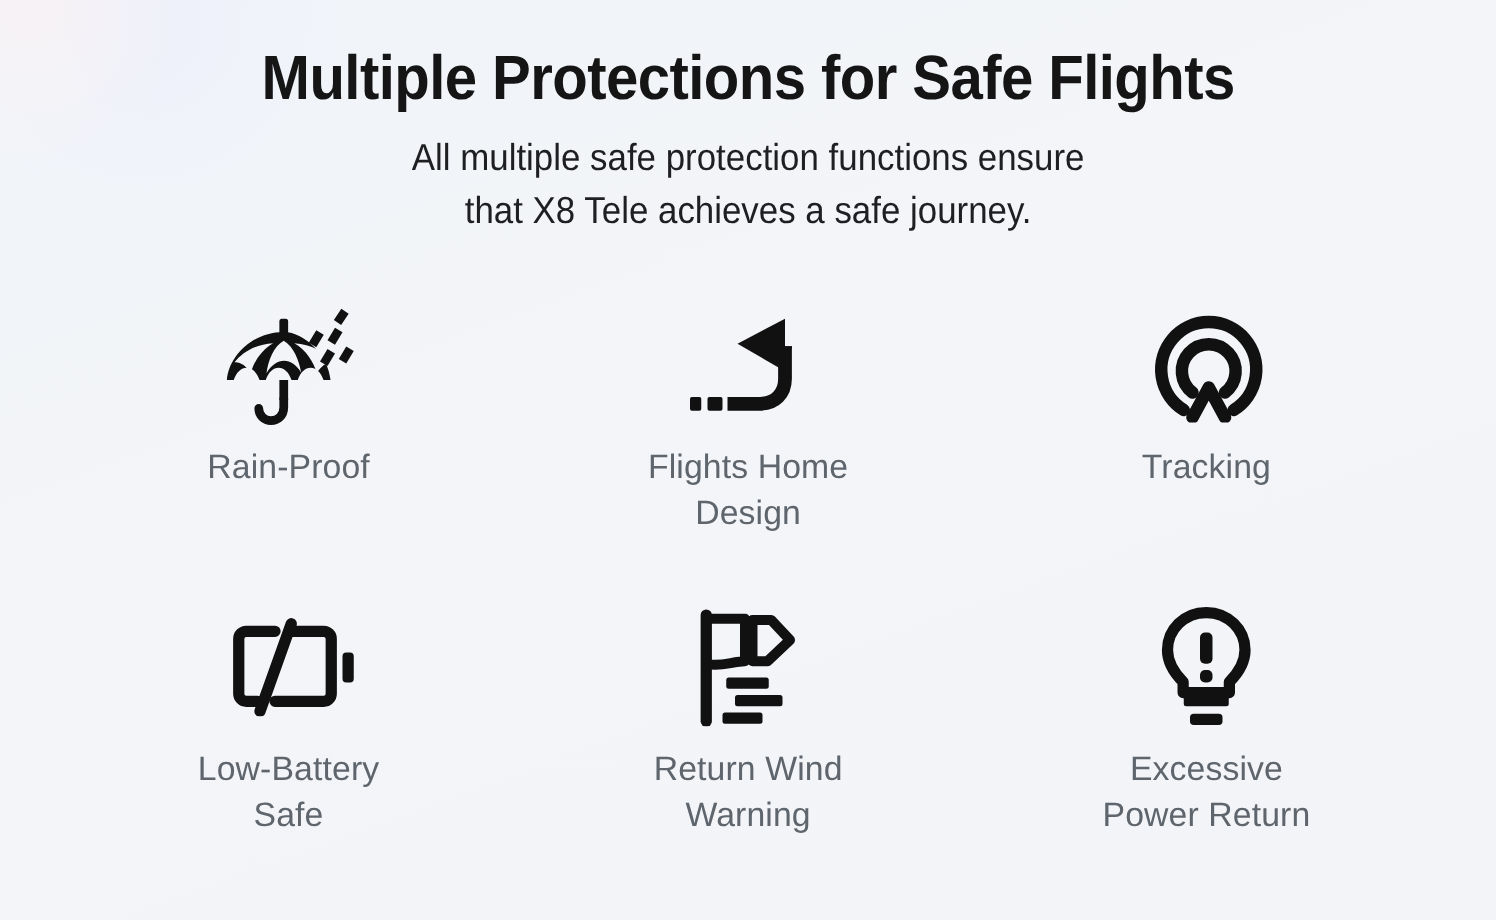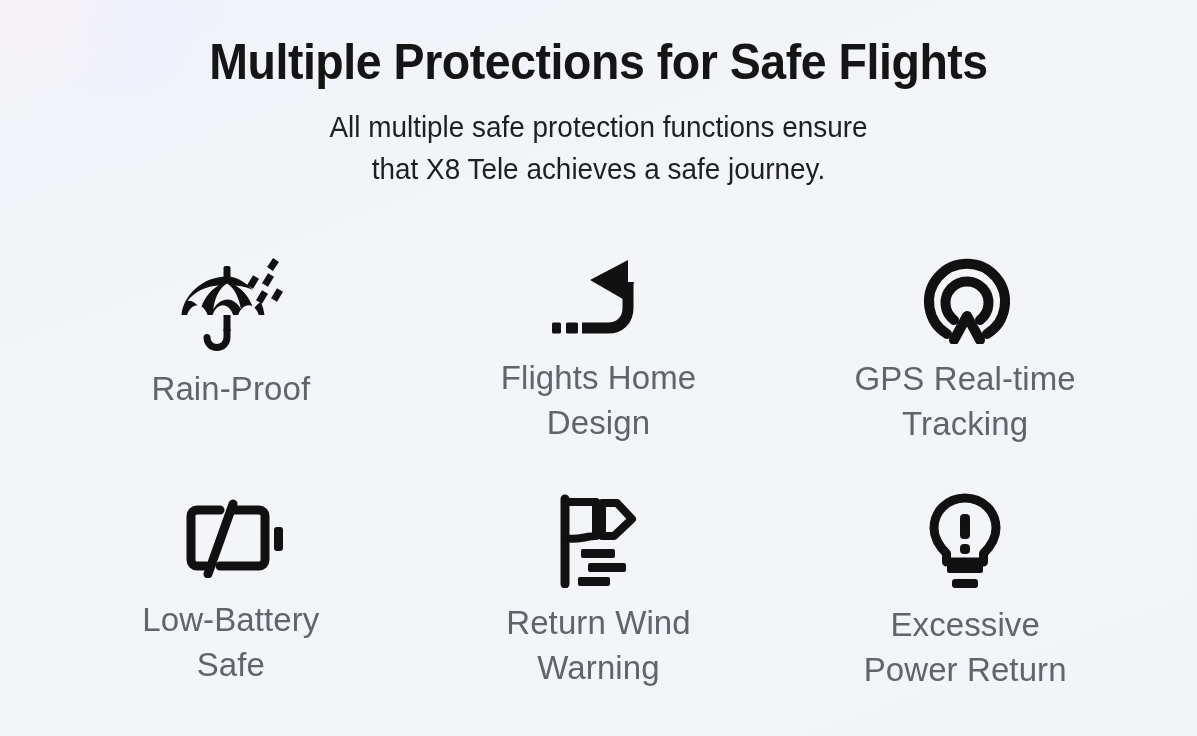--- a/index.html
+++ b/index.html
@@ -21,21 +21,20 @@
     position:relative;
     width:1197px;
     height:736px;
     background:
       radial-gradient(circle at 2% 1%, #f7f2f5 0%, rgba(247,242,245,0) 9%),
       radial-gradient(circle at 10% 3%, #eef1fb 0%, rgba(238,241,251,0) 12%),
       linear-gradient(160deg, #f0f3f8 0%, #f3f5f8 40%, #f2f4f7 100%);
     display:flex;
     flex-direction:column;
     align-items:center;
-    gap:11px;
   }
 
   
   .header {
     width:100%;
     text-align:center;
     padding-top:36px;
   }
 
   .title {
@@ -82,21 +81,21 @@
     display:flex;
     align-items:center;
     justify-content:center;
   }
 
   .icon-box svg { display:block; }
 
   .label {
     margin-top:12px;
     text-align:center;
-    font-size:33px;
+    font-size:27px;
     line-height:1.38;
     color:#5e656c;
     font-weight:400;
     letter-spacing:0.1px;
   }
   .label-line { display:block; }
 
   
   .cell-rain    .icon-box { transform:translateX(-2px); }
   .cell-return  .icon-box { transform:translateX(2px); }
@@ -195,21 +194,20 @@
         <svg width="92" height="94" viewBox="0 0 92 94" fill="none" xmlns="http://www.w3.org/2000/svg">
 
           <path d="M26 84 A38 38 0 1 1 66 84" stroke="#111111" stroke-width="10" stroke-linecap="round" fill="none"></path>
 
           <path d="M33 70 A21.5 21.5 0 1 1 59 70" stroke="#111111" stroke-width="10" stroke-linecap="round" fill="none"></path>
 
           <path d="M33 90 L46 66 L59 90" stroke="#111111" stroke-width="10" stroke-linecap="round" stroke-linejoin="round" fill="none"></path>
         </svg>
       </div>
       <div class="label">
-        <span class="label-line">GPS Real-time</span>
         <span class="label-line">Tracking</span>
       </div>
     </div>
 
     <div class="cell cell-battery">
       <div class="icon-box">
         <svg width="100" height="80" viewBox="0 0 100 80" fill="none" xmlns="http://www.w3.org/2000/svg">
 
           <path d="M36 12 L13 12 C9.7 12 7 14.7 7 18 L7 62 C7 65.3 9.7 68 13 68 L22 68" stroke="#111111" stroke-width="9" stroke-linecap="round" stroke-linejoin="round" fill="none"></path>
           <path d="M49 12 L75 12 C78.3 12 81 14.7 81 18 L81 62 C81 65.3 78.3 68 75 68 L36 68" stroke="#111111" stroke-width="9" stroke-linecap="round" stroke-linejoin="round" fill="none"></path>

